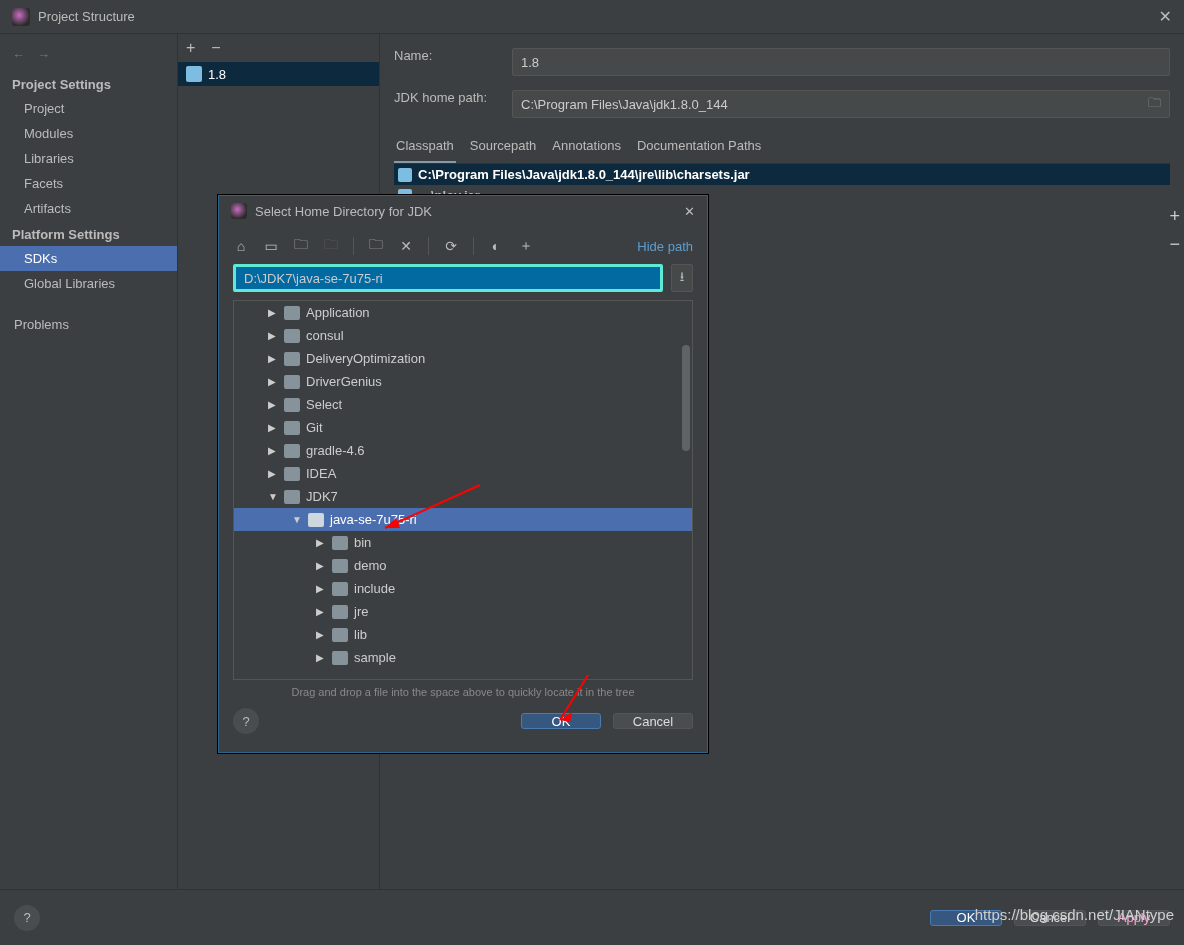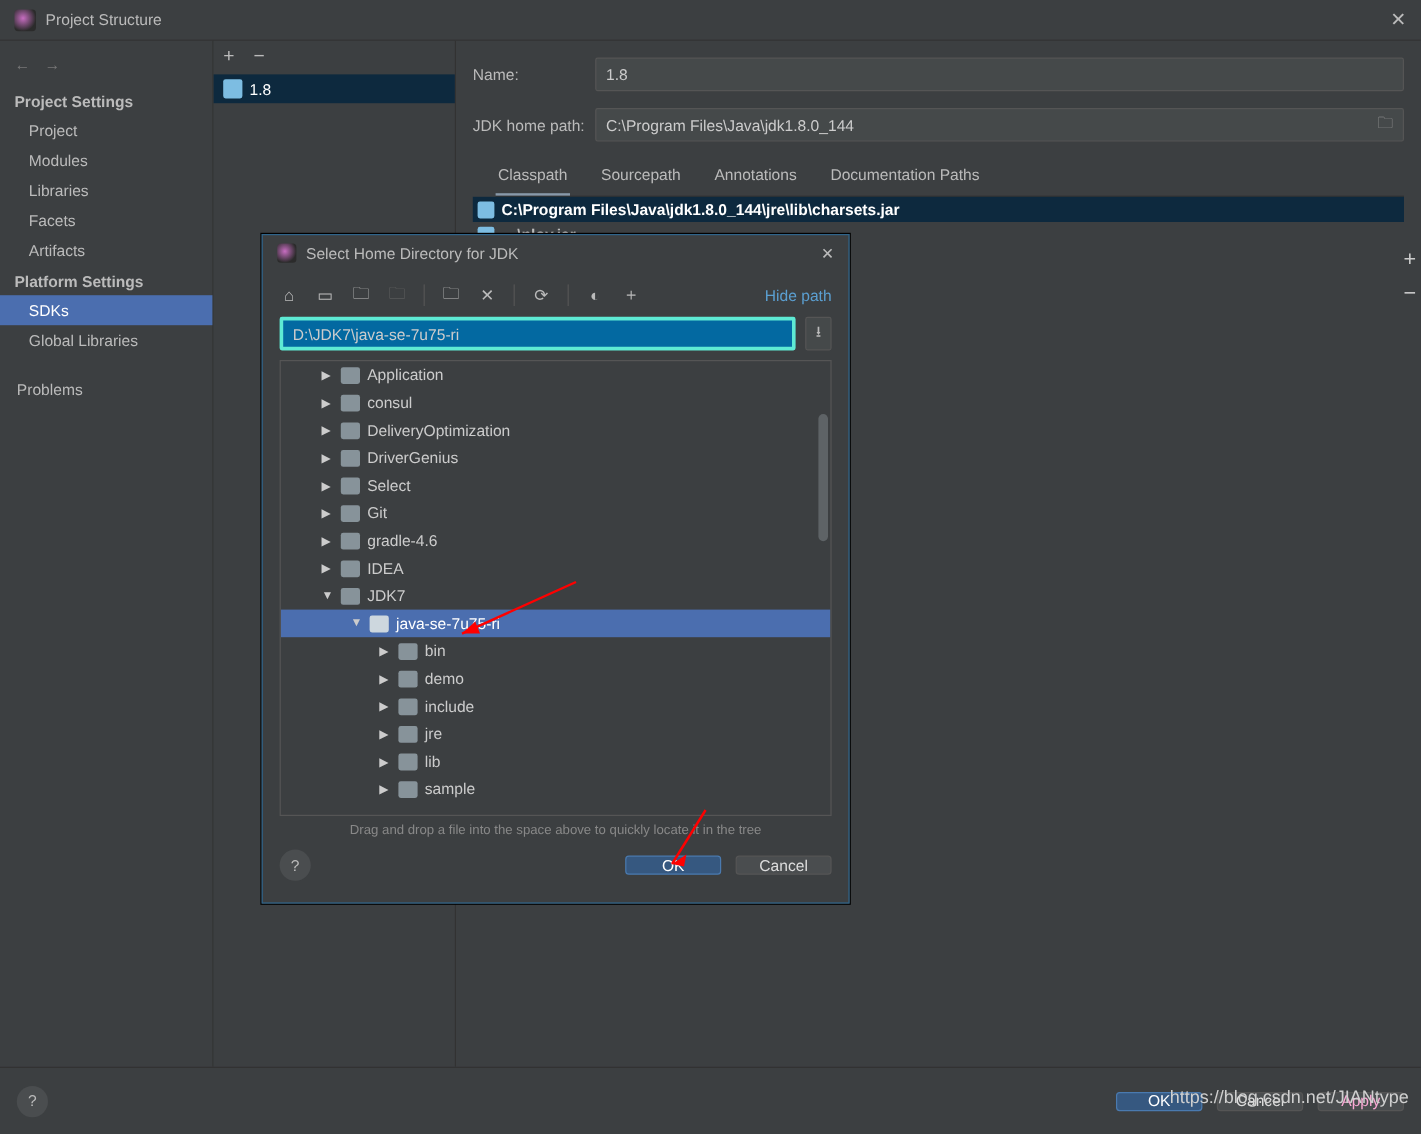--- a/index.html
+++ b/index.html
@@ -38,27 +38,27 @@
   }
   .middle .toolbar { height: 28px; padding: 4px 8px; display:flex; gap:16px; align-items:center;}
   .middle .toolbar span { color: #bbb; font-size:16px; }
   .middle .list-item { padding: 4px 8px; display:flex; align-items:center; gap:6px;
     background:#0d293e; color:#fff; }
   .middle .list-item .sdk-ico { width:16px; height:16px; background:#7dbde2; border-radius:2px; }
 
   .right {
     flex:1; background:#3c3f41; padding: 14px 14px 0 14px; position:relative;
   }
-  .form-row { display:flex; align-items:center; gap:2px; margin-bottom:14px;}
+  .form-row { display:flex; align-items:flex-start; gap:18px; margin-bottom:14px;}
   .form-row label { width:100px; color:#bbb; }
   .form-row .field { flex:1; background:#45494a; border:1px solid #555; border-radius:2px;
     padding:4px 8px; color:#ccc; height:28px; display:flex; align-items:center; }
   .field .folder-btn { margin-left:auto; color:#999; }
 
-  .tabs { display:flex; gap:24px; border-bottom:1px solid #323232; margin-top:6px;margin-left:19px; }
+  .tabs { display:flex; gap:12px; border-bottom:1px solid #323232; margin-top:6px; }
   .tab { padding:6px 2px 8px; color:#bbb; }
   .tab.active { border-bottom:2px solid #8899aa; }
 
   .jar-list { margin-top:0;font-weight:bold; }
   .jar-list .jar { padding:3px 4px; color:#bbb; display:flex; align-items:center; gap:6px;}
   .jar-list .jar:first-child { background:#0d293e; color:#fff; }
   .jar-ico{ width:14px; height:14px; background:#7dbde2; border-radius:2px; }
   .right-side-btn { position:absolute; right:4px; color:#ccc; font-size:18px; }
   .plus-btn { top:172px; }
   .minus-btn { top:200px; }

